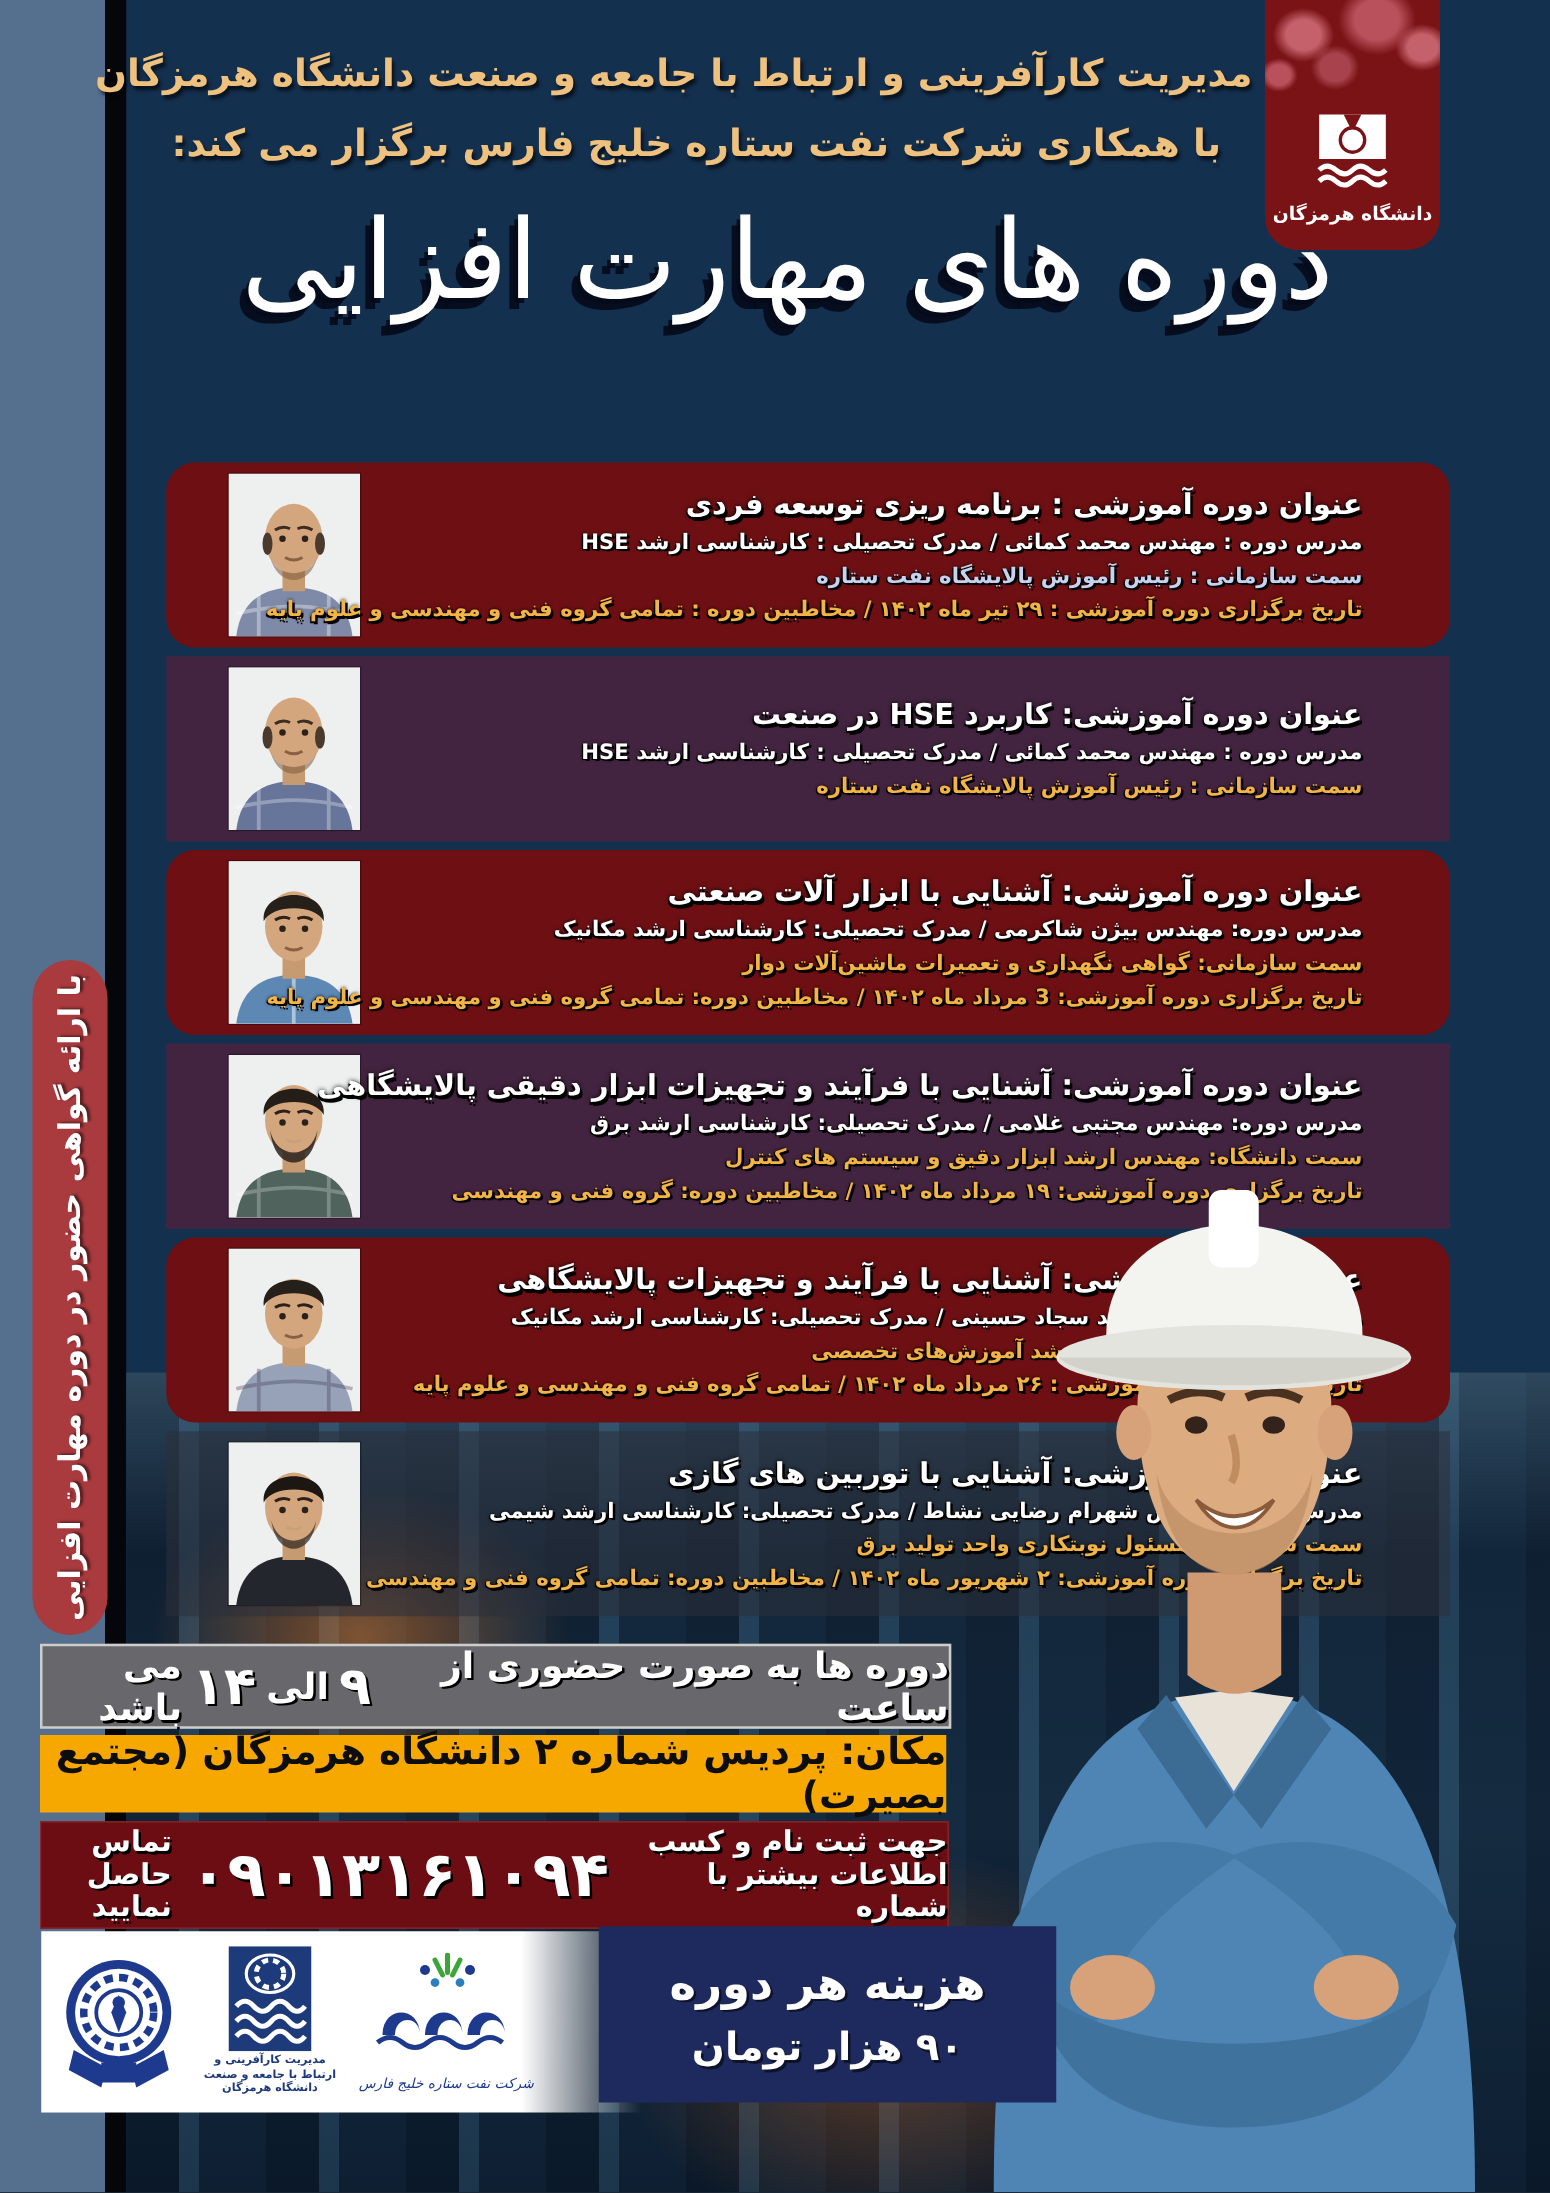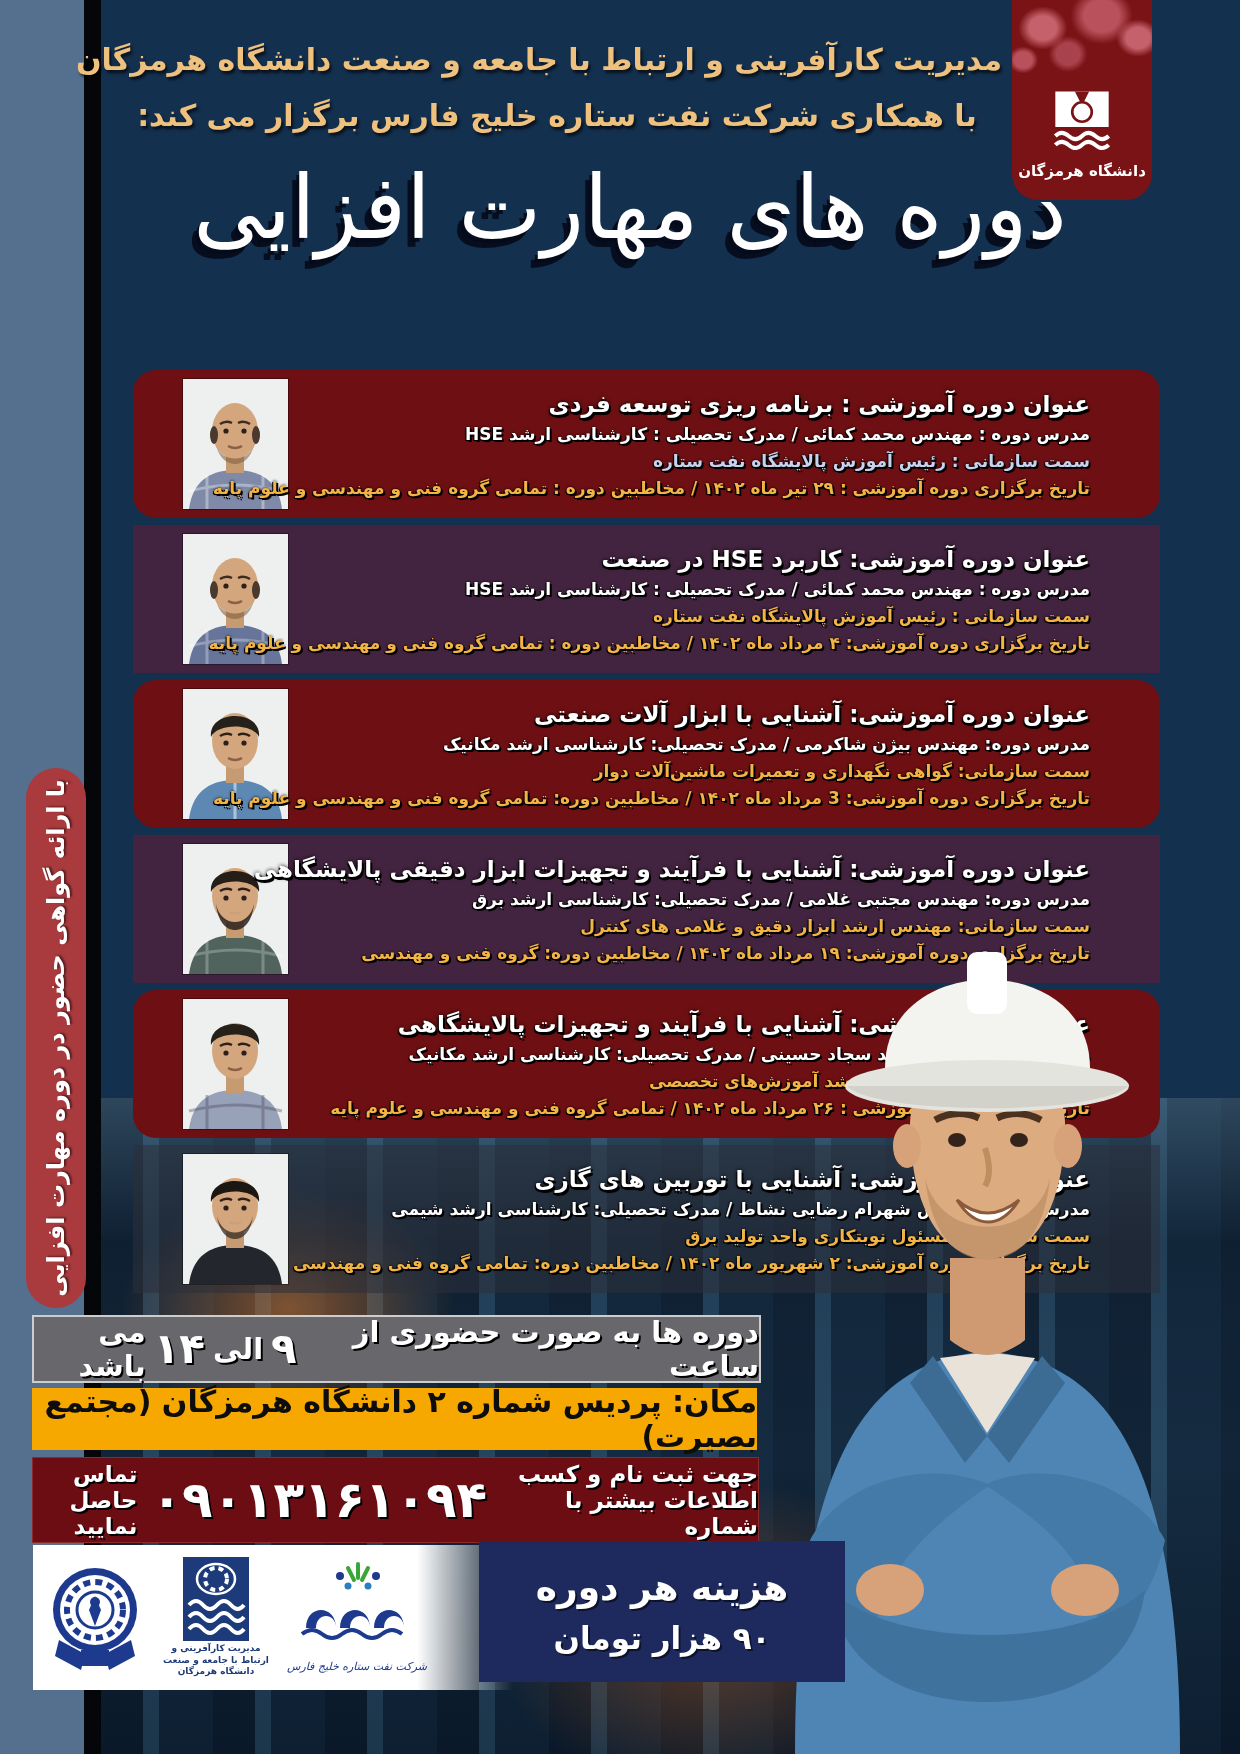--- a/index.html
+++ b/index.html
@@ -168,21 +168,20 @@
         <circle cx="43" cy="52" r="2.6" fill="#2c211a"></circle>
           <circle cx="61" cy="52" r="2.6" fill="#2c211a"></circle>
         <path d="M37,45 q6,-4 12,-1 M55,44 q6,-3 12,1" stroke="#3c2d22" stroke-width="2.4" fill="none"></path>
         <path d="M45,67 q7,4 14,0" stroke="#8a5f45" stroke-width="2.4" fill="none"></path>
       </svg>
     </div>
     <div class="card-text">
       <div class="c-title">عنوان دوره آموزشی: کاربرد HSE  در صنعت</div>
       <div class="c-line c-white">مدرس دوره : مهندس محمد کمائی / مدرک تحصیلی :  کارشناسی ارشد HSE</div>
       <div class="c-line c-gold">سمت سازمانی : رئیس آموزش پالایشگاه نفت ستاره</div>
-      <div class="c-line c-gold">تاریخ برگزاری دوره آموزشی: ۴ مرداد ماه ۱۴۰۲ /  مخاطبین دوره : تمامی گروه فنی و مهندسی و علوم پایه</div>
     </div>
   </div>
 
   <div class="card red" style="top:680px">
     <div class="card-photo">
       <svg class="av" width="105" height="130" viewBox="0 0 105 130">
         <rect width="105" height="130" fill="#eef0ef"></rect>
         <path d="M6,130 C10,99 31,91 52,91 C74,91 95,99 99,130 Z" fill="#5d88b4"></path>
         <path d="M52,91 V130" stroke="rgba(255,255,255,0.5)" stroke-width="3"></path>
         <rect x="43" y="74" width="18" height="20" fill="#c79b72"></rect>
@@ -214,21 +213,21 @@
         <path d="M33,60 C38,84 66,84 71,60 C69,78 61,86 52,86 C43,86 35,78 33,60 Z" fill="#2a221c" opacity="0.85"></path>
         <circle cx="43" cy="54" r="2.6" fill="#2c211a"></circle>
           <circle cx="61" cy="54" r="2.6" fill="#2c211a"></circle>
         <path d="M37,47 q6,-4 12,-1 M55,46 q6,-3 12,1" stroke="#2c211a" stroke-width="2.4" fill="none"></path>
         <path d="M46,68 q6,3 12,0" stroke="#caa07c" stroke-width="2.2" fill="none"></path>
       </svg>
     </div>
     <div class="card-text">
       <div class="c-title">عنوان دوره آموزشی: آشنایی با فرآیند و تجهیزات ابزار دقیقی پالایشگاهی</div>
       <div class="c-line c-white">مدرس دوره: مهندس مجتبی غلامی / مدرک تحصیلی: کارشناسی ارشد برق</div>
-      <div class="c-line c-gold">سمت سازمانی: مهندس ارشد ابزار دقیق و غلامی های کنترل</div>
+      <div class="c-line c-gold">سمت دانشگاه: مهندس ارشد ابزار دقیق و سیستم های کنترل</div>
       <div class="c-line c-gold">تاریخ برگزاری دوره آموزشی: ۱۹ مرداد ماه ۱۴۰۲ / مخاطبین دوره: گروه فنی و مهندسی</div>
     </div>
   </div>
 
   <div class="card red" style="top:990px">
     <div class="card-photo">
       <svg class="av" width="105" height="130" viewBox="0 0 105 130">
         <rect width="105" height="130" fill="#eef0ef"></rect>
         <path d="M6,130 C10,99 31,91 52,91 C74,91 95,99 99,130 Z" fill="#97a2b8"></path>
         <path d="M6,112 C40,104 65,104 99,112 M24,96 V130 M80,96 V130" stroke="rgba(70,60,80,0.35)" stroke-width="3" fill="none"></path>

